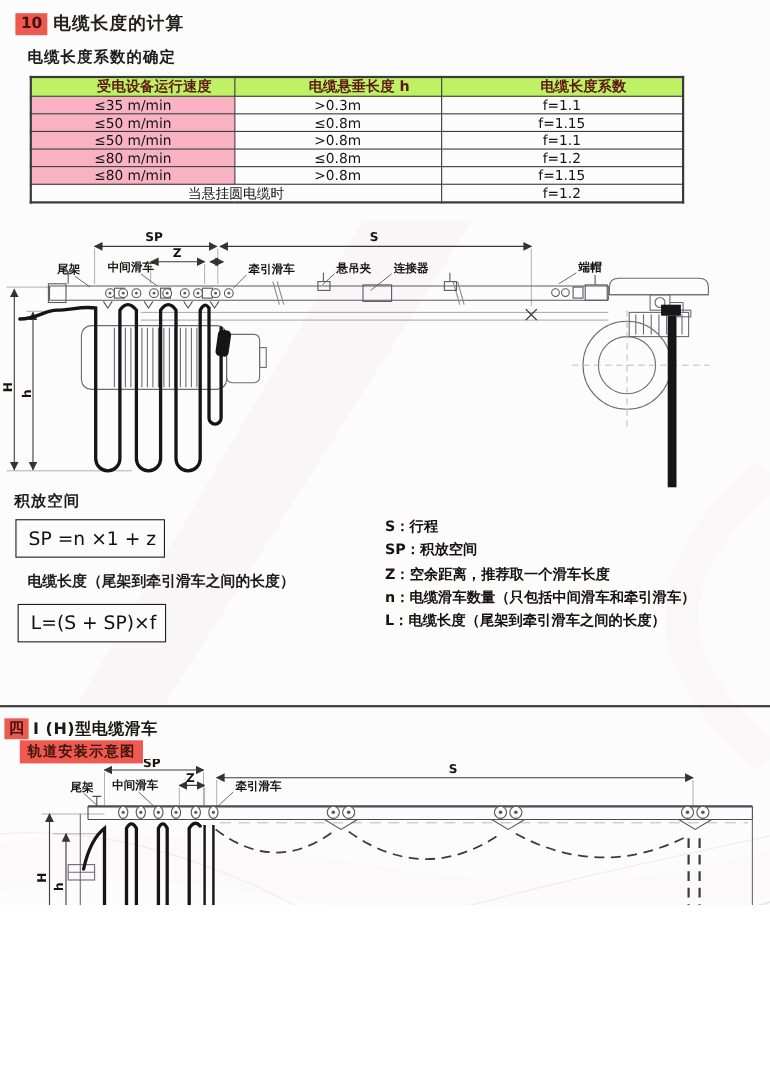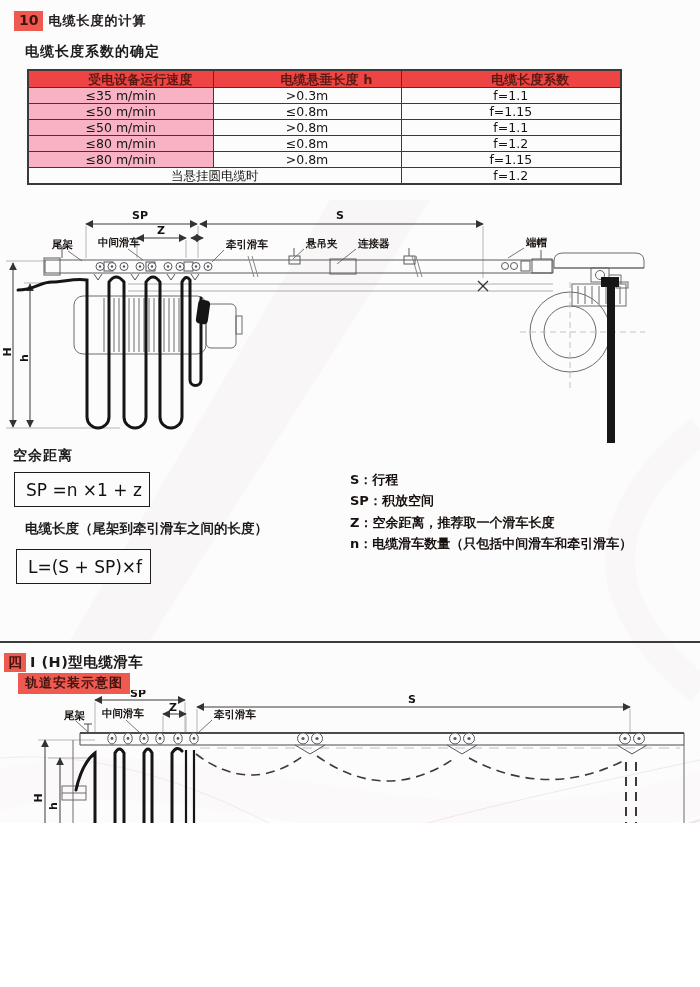--- a/index.html
+++ b/index.html
@@ -9,29 +9,29 @@
     font-family:"DejaVu Sans","Liberation Sans",sans-serif;
     color:#1c1c1c;
   }
   .page > *{position:absolute;z-index:1;}
   .watermark{left:0;top:0;z-index:0;}
 
   
   .sec1{left:14px;top:11px;display:flex;align-items:center;gap:5px;}
   .badge{background:#ee5a4f;color:#41140f;font-weight:bold;font-size:14px;
          padding:1px 5px 2px 5px;line-height:17px;}
-  .sec-title{font-size:13px;font-weight:bold;color:#23201f;letter-spacing:1px;}
+  .sec-title{font-size:16px;font-weight:bold;color:#23201f;letter-spacing:1px;}
   .subtitle{left:25px;top:43px;font-size:14px;font-weight:bold;letter-spacing:1px;}
 
   
   table.coef{left:27px;top:69px;width:593px;border-collapse:collapse;table-layout:fixed;
              border:2px solid #3a3a3a;}
   table.coef th,table.coef td{border:1px solid #3a3a3a;text-align:center;
              font-size:12.5px;line-height:13px;padding:0;height:15px;color:#141414;}
-  table.coef th{background:#ef4444;color:#5d1a13;font-weight:bold;height:16px;font-size:13px;padding-left:39px;}
+  table.coef th{background:#bef264;color:#5d1a13;font-weight:bold;height:16px;font-size:13px;padding-left:39px;}
   table.coef td.pink{background:#f8b2c3;}
   table.coef col.c1{width:185px;} table.coef col.c2{width:188px;} table.coef col.c3{width:220px;}
 
   
   .diag1{left:0;top:200px;}
   .diag2{left:0;top:690px;}
   svg text{font-family:"DejaVu Sans","Liberation Sans",sans-serif;font-weight:bold;
            font-size:10.5px;fill:#17120f;}
   svg text.dim{font-size:11px;}
 
@@ -287,30 +287,31 @@
       <line x1="620" y1="86" x2="620" y2="104"></line>
       <circle cx="570" cy="132" r="40"></circle>
         <circle cx="570" cy="132" r="26"></circle>
       <line x1="520" y1="132" x2="645" y2="132" stroke="#b5b5b5" stroke-dasharray="6 4" stroke-width="0.8"></line>
       <line x1="570" y1="82" x2="570" y2="192" stroke="#b5b5b5" stroke-dasharray="6 4" stroke-width="0.8"></line>
       <rect x="601" y="77" width="18" height="10" fill="#161616" stroke="none"></rect>
       <rect x="607" y="87" width="8" height="156" fill="#161616" stroke="none"></rect>
     </g>
   </svg>
 
-  <div class="f-title1">空余距离</div>
+  <div class="f-title1">积放空间</div>
   <div class="f-box f-box1">SP =n ×1 + z</div>
   <div class="f-title2">电缆长度（尾架到牵引滑车之间的长度）</div>
   <div class="f-box f-box2">L=(S + SP)×f</div>
 
   <div class="legend">
     <div>S：行程</div>
     <div>SP：积放空间</div>
     <div>Z：空余距离，推荐取一个滑车长度</div>
     <div>n：电缆滑车数量（只包括中间滑车和牵引滑车）</div>
+    <div>L：电缆长度（尾架到牵引滑车之间的长度）</div>
   </div>
 
   <div class="divider"></div>
   <div class="sec2">
     <span class="badge2">四</span>
     <span class="sec2-title">I (H)型电缆滑车</span>
   </div>
   <div class="sec2-sub">轨道安装示意图</div>
 
   <svg class="diag2" width="700" height="297" viewBox="0 0 700 297">

